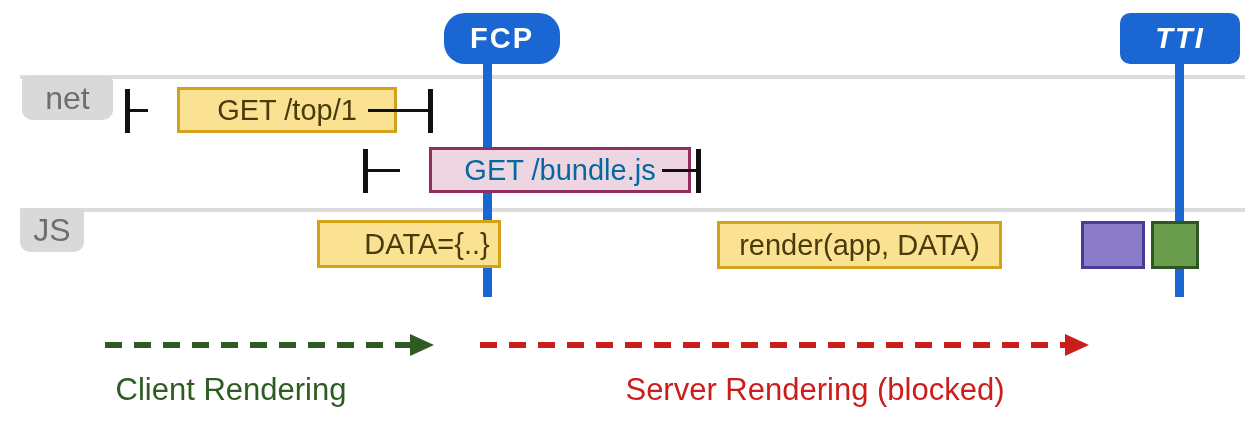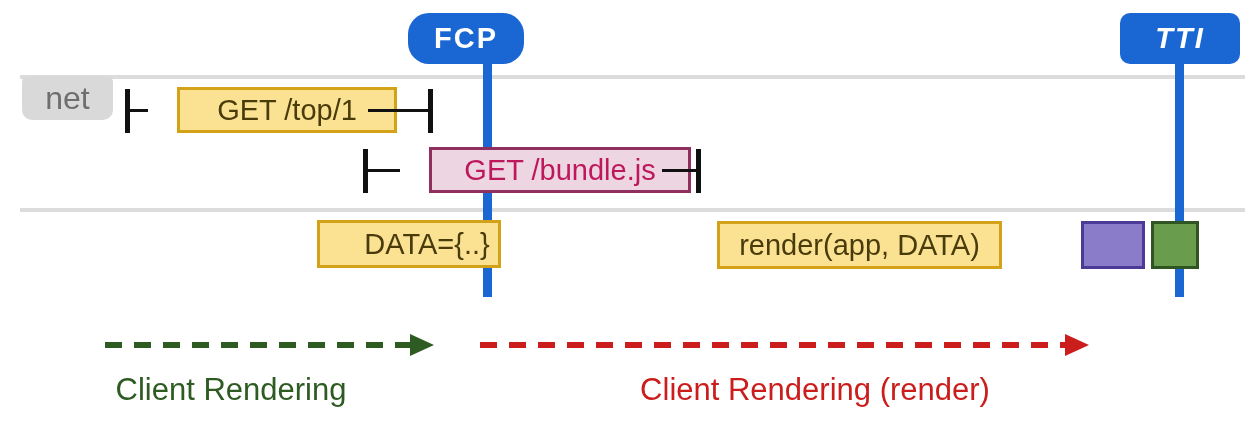--- a/index.html
+++ b/index.html
@@ -40,21 +40,21 @@
   }
   
   .box{
     position:absolute;box-sizing:border-box;
     font-size:29px;
     display:flex;align-items:center;justify-content:center;
     z-index:3;
     margin-left:29px;
   }
   .box.yellow{background:#fbe293;border:3px solid #d3a218;color:#4a3b0b;}
-  .box.pink{background:#edd6e1;border:3px solid #8e2f5f;color:#be185d;}
+  .box.pink{background:#edd6e1;border:3px solid #8e2f5f;color:#0369a1;}
   .box.purple{background:#8b7cc9;border:3px solid #4c3a99;}
   .box.green{background:#699d4d;border:3px solid #2f5522;}
   
   .tick{position:absolute;width:5px;height:44px;background:#111111;z-index:3;}
   .whisker{position:absolute;height:3px;background:#111111;z-index:3;}
   
   .dash-line{position:absolute;top:342px;height:6px;z-index:3;}
   .dash-line.green-dash{background:repeating-linear-gradient(90deg,#2d5b22 0 17px,transparent 17px 29px);}
   .dash-line.red-dash{background:repeating-linear-gradient(90deg,#cc1d1d 0 17px,transparent 17px 29px);}
   .arrow-head{
@@ -75,24 +75,25 @@
 <body>
 
 <div class="canvas">
 
   <div class="lane-line" style="top:75px;"></div>
   <div class="lane-line" style="top:208px;"></div>
 
   <div class="vline" style="left:483px;"></div>
   <div class="vline" style="left:1175px;"></div>
 
-  <div class="badge" style="left:408px;width:116px;border-radius:21px;">FCP</div>
+  <div class="badge" style="left:444px;width:116px;border-radius:21px;">FCP</div>
   <div class="badge" style="left:1120px;width:120px;font-style:italic;">TTI</div>
 
   <div class="lane-label" style="left:22px;top:76px;width:91px;">net</div>
+  <div class="lane-label" style="left:20px;top:208px;width:64px;">JS</div>
 
   <div class="tick" style="left:125px;top:89px;"></div>
   <div class="whisker" style="left:130px;top:109px;width:18px;"></div>
   <div class="box yellow" style="left:148px;top:87px;width:220px;height:46px;">GET /top/1</div>
   <div class="whisker" style="left:368px;top:109px;width:60px;"></div>
   <div class="tick" style="left:428px;top:89px;"></div>
 
   <div class="tick" style="left:363px;top:149px;"></div>
   <div class="whisker" style="left:368px;top:169px;width:32px;"></div>
   <div class="box pink" style="left:400px;top:147px;width:262px;height:46px;">GET /bundle.js</div>
@@ -104,15 +105,15 @@
   <div class="box purple" style="left:1052px;top:221px;width:64px;height:48px;"></div>
   <div class="box green" style="left:1122px;top:221px;width:48px;height:48px;"></div>
 
   <div class="dash-line green-dash" style="left:105px;width:305px;"></div>
   <div class="arrow-head green-head" style="left:410px;"></div>
 
   <div class="dash-line red-dash" style="left:480px;width:585px;"></div>
   <div class="arrow-head red-head" style="left:1065px;"></div>
 
   <div class="phase-label green-text" style="left:81px;width:300px;">Client Rendering</div>
-  <div class="phase-label red-text" style="left:615px;width:400px;">Client Rendering (render)</div>
+  <div class="phase-label red-text" style="left:615px;width:400px;">Server Rendering (blocked)</div>
 
 </div>
 
 </body></html>

